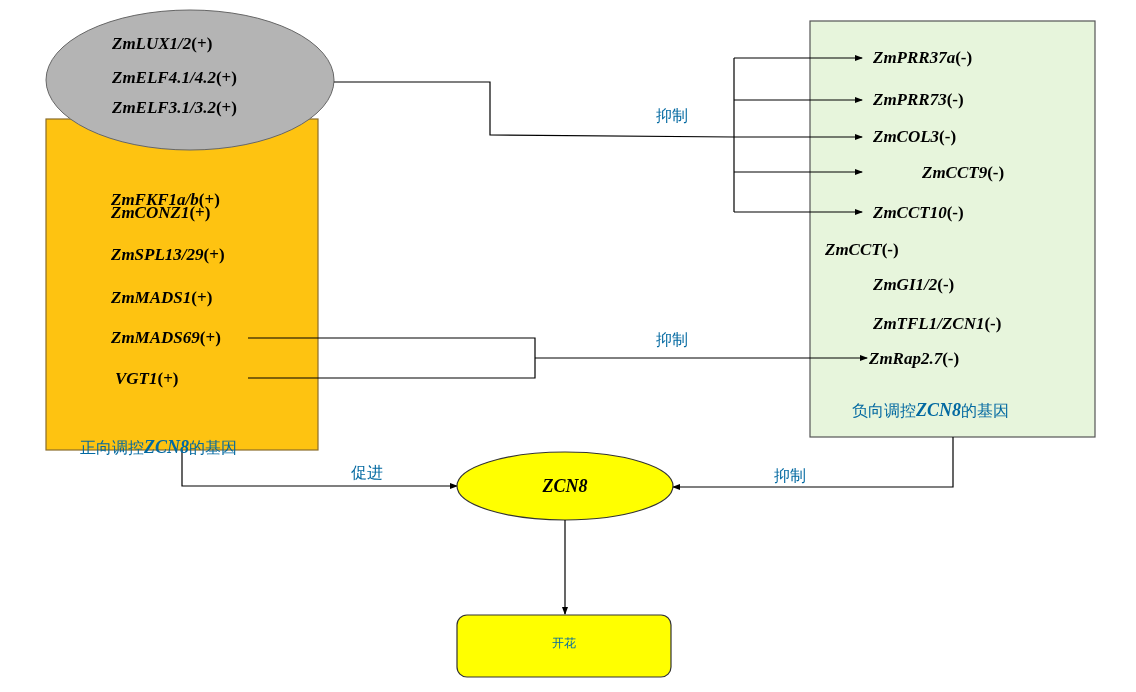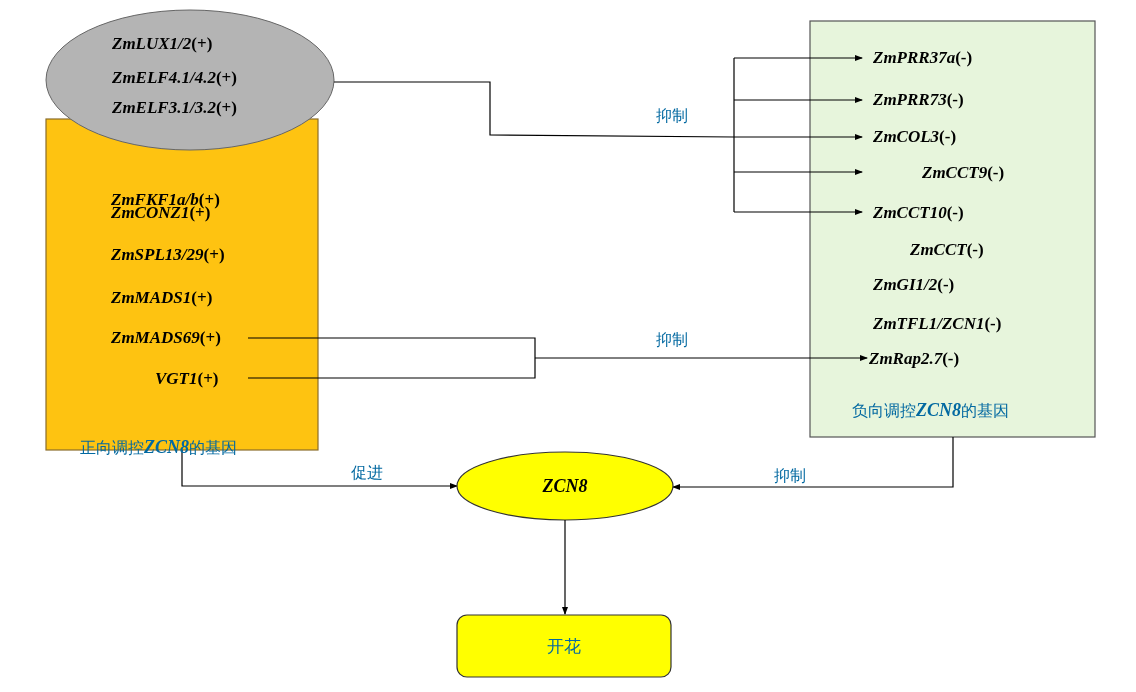--- a/index.html
+++ b/index.html
@@ -55,34 +55,34 @@
 
 <div class="lbl" style="left:112px;top:34px;"><span class="gene">ZmLUX1/2</span><span class="sign">(+)</span></div>
 <div class="lbl" style="left:112px;top:68px;"><span class="gene">ZmELF4.1/4.2</span><span class="sign">(+)</span></div>
 <div class="lbl" style="left:112px;top:98px;"><span class="gene">ZmELF3.1/3.2</span><span class="sign">(+)</span></div>
 
 <div class="lbl" style="left:111px;top:159px;margin-top:31px;"><span class="gene">ZmFKF1a/b</span><span class="sign">(+)</span></div>
 <div class="lbl" style="left:111px;top:203px;"><span class="gene">ZmCONZ1</span><span class="sign">(+)</span></div>
 <div class="lbl" style="left:111px;top:245px;"><span class="gene">ZmSPL13/29</span><span class="sign">(+)</span></div>
 <div class="lbl" style="left:111px;top:288px;font-family:Liberation Serif, serif;"><span class="gene">ZmMADS1</span><span class="sign">(+)</span></div>
 <div class="lbl" style="left:111px;top:328px;"><span class="gene">ZmMADS69</span><span class="sign">(+)</span></div>
-<div class="lbl" style="left:115px;top:369px;margin-left:40px;"><span class="gene">VGT1</span><span class="sign">(+)</span></div>
+<div class="lbl" style="left:115px;top:369px;"><span class="gene">VGT1</span><span class="sign">(+)</span></div>
 <div class="cn" style="left:80px;top:409px;margin-top:28px;"><span>正向调控</span><span class="it">ZCN8</span><span>的基因</span></div>
 
 <div class="lbl" style="left:873px;top:48px;"><span class="gene">ZmPRR37a</span><span class="sign">(-)</span></div>
 <div class="lbl" style="left:873px;top:90px;"><span class="gene">ZmPRR73</span><span class="sign">(-)</span></div>
 <div class="lbl" style="left:873px;top:127px;"><span class="gene">ZmCOL3</span><span class="sign">(-)</span></div>
 <div class="lbl" style="left:922px;top:163px;"><span class="gene">ZmCCT9</span><span class="sign">(-)</span></div>
 <div class="lbl" style="left:873px;top:203px;"><span class="gene">ZmCCT10</span><span class="sign">(-)</span></div>
-<div class="lbl" style="left:910px;top:240px;"><span class="gene">ZmCCT</span><span class="sign">(-)</span></div>
+<div class="lbl" style="left:825px;top:240px;"><span class="gene">ZmCCT</span><span class="sign">(-)</span></div>
 <div class="lbl" style="left:873px;top:275px;"><span class="gene">ZmGI1/2</span><span class="sign">(-)</span></div>
 <div class="lbl" style="left:873px;top:314px;"><span class="gene">ZmTFL1/ZCN1</span><span class="sign">(-)</span></div>
 <div class="lbl" style="left:869px;top:349px;"><span class="gene">ZmRap2.7</span><span class="sign">(-)</span></div>
 <div class="cn" style="left:852px;top:400px;"><span>负向调控</span><span class="it">ZCN8</span><span>的基因</span></div>
 
 <div class="cn" style="left:656px;top:106px;">抑制</div>
 <div class="cn" style="left:656px;top:330px;">抑制</div>
 <div class="cn" style="left:351px;top:463px;">促进</div>
 <div class="cn" style="left:774px;top:466px;">抑制</div>
 
 <div class="lbl" style="left:565px;top:476px;transform:translateX(-50%);font-style:italic;font-size:18px;">ZCN8</div>
 
-<div class="cn" style="left:564px;top:635px;transform:translateX(-50%);font-size:17px;">开花</div>
+<div class="cn" style="left:564px;top:635px;transform:translateX(-50%);font-size:12px;">开花</div>
 
 </body></html>

